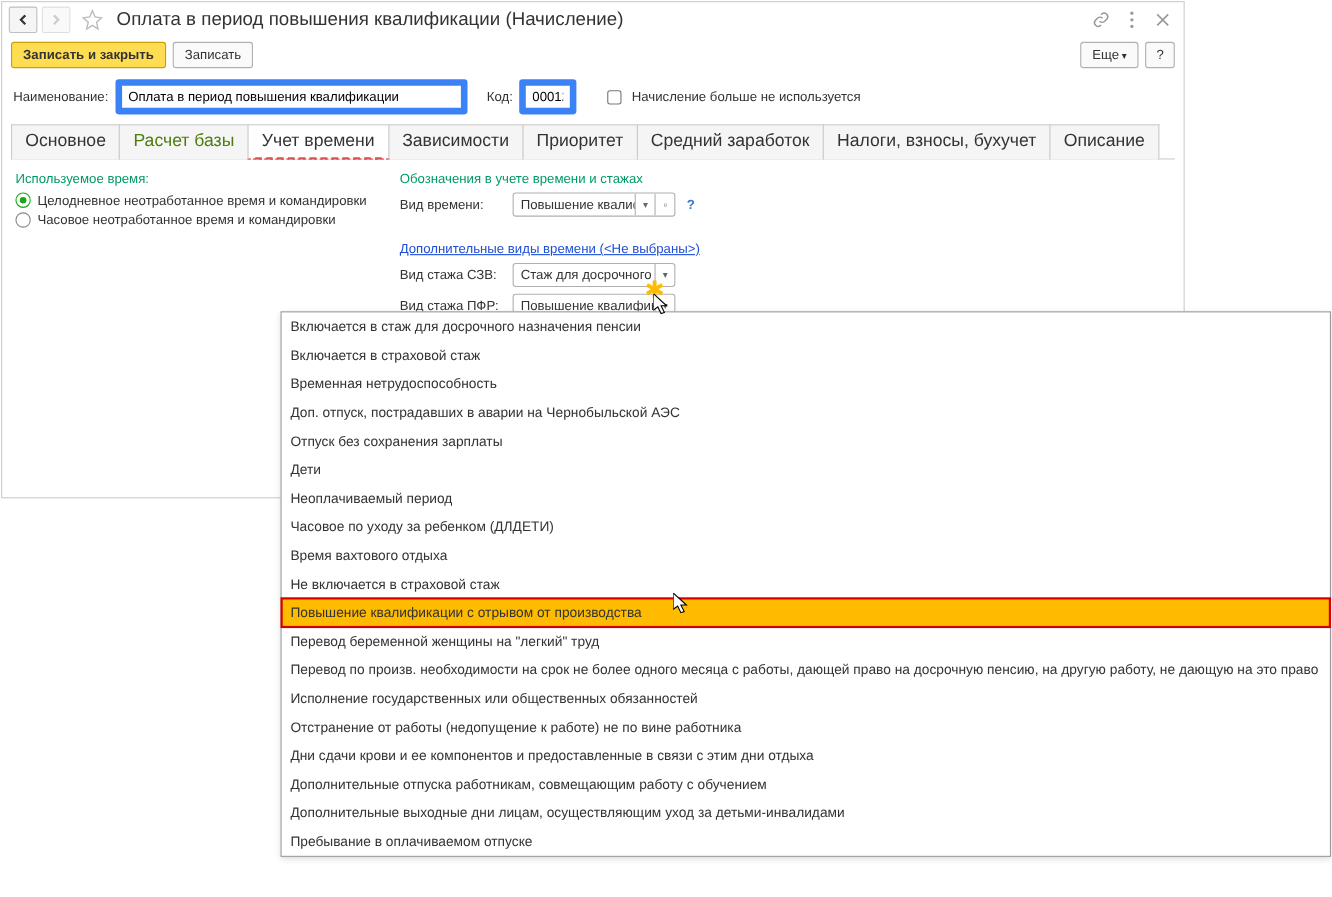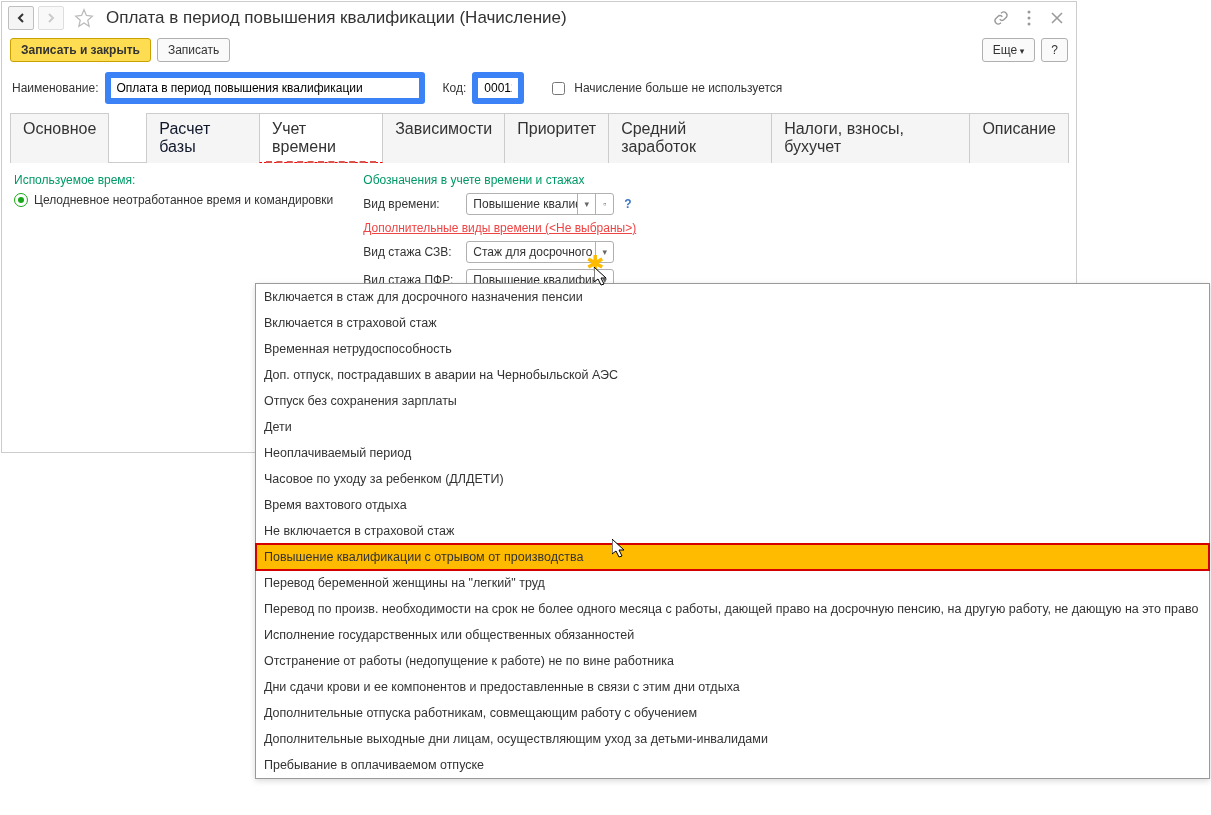--- a/index.html
+++ b/index.html
@@ -112,21 +112,21 @@
     padding: 6px 12px;
     border: 1px solid #ccc;
     border-bottom: none;
     background: #f5f5f5;
     margin-right: -1px;
     cursor: pointer;
     font-size: 16px;
     position: relative;
     top: 1px;
   }
-  .tab.disabled { color: #0f172a; margin-left: 38px; }
+  .tab.disabled { color: #4d7c0f; }
   .tab.active {
     background: #fff;
     border-bottom: 1px dashed red;
     z-index: 2;
   }
   .tab.active::after {
     content: "";
     position: absolute;
     left: 6px; right: 6px; bottom: -1px;
     border-bottom: 2px dashed #d9534f;
@@ -162,21 +162,21 @@
     border-left: 1px solid #b0b0b0;
     width: 18px; height: 100%;
     display: flex; align-items: center; justify-content: center;
     cursor: pointer;
     font-size: 9px;
     color: #666;
   }
   .combo.w1 { width: 148px; }
   .combo.w2 { width: 148px; }
   .qmark { color: #3a76c4; cursor: pointer; font-weight: bold; margin-left: 2px; }
-  .link { color: #ef4444; text-decoration: underline; cursor: pointer; }
+  .link { color: #1d4ed8; text-decoration: underline; cursor: pointer; margin-top: 16px; }
   .dropdown-panel {
     position: absolute;
     left: 255px;
     top: 283px;
     width: 955px;
     border: 1px solid #999;
     background: #fff;
     box-shadow: 0 2px 6px rgba(0,0,0,.15);
     z-index: 100;
   }
@@ -277,20 +277,24 @@
     <div class="tab">Налоги, взносы, бухучет</div>
     <div class="tab">Описание</div>
   </div>
 
   <div class="tab-body">
     <div class="col">
       <div class="group-title">Используемое время:</div>
       <div class="radio-row">
         <span class="radio on"></span>
         <span>Целодневное неотработанное время и командировки</span>
+      </div>
+      <div class="radio-row">
+        <span class="radio"></span>
+        <span>Часовое неотработанное время и командировки</span>
       </div>
     </div>
 
     <div class="col">
       <div class="group-title">Обозначения в учете времени и стажах</div>
 
       <div class="field-row">
         <span class="label">Вид времени:</span>
         <div class="combo w1">
           <span class="val">Повышение квалифика</span>

